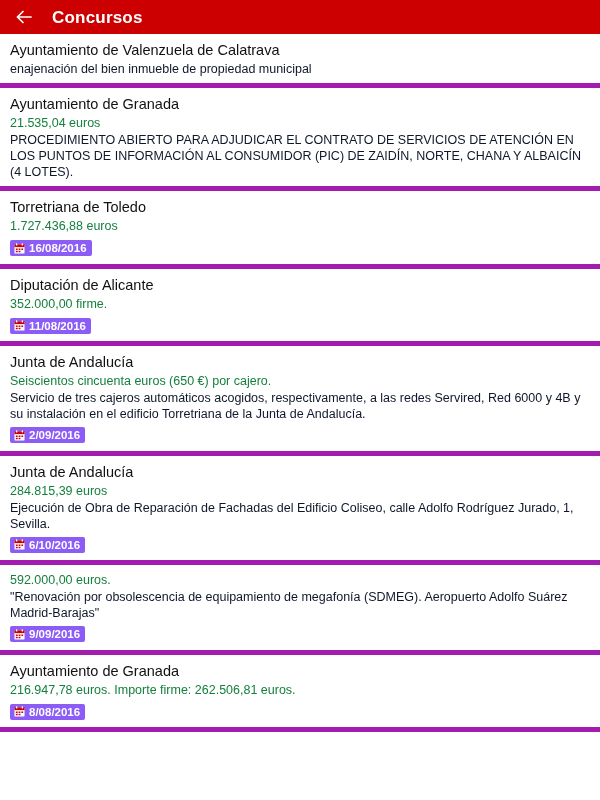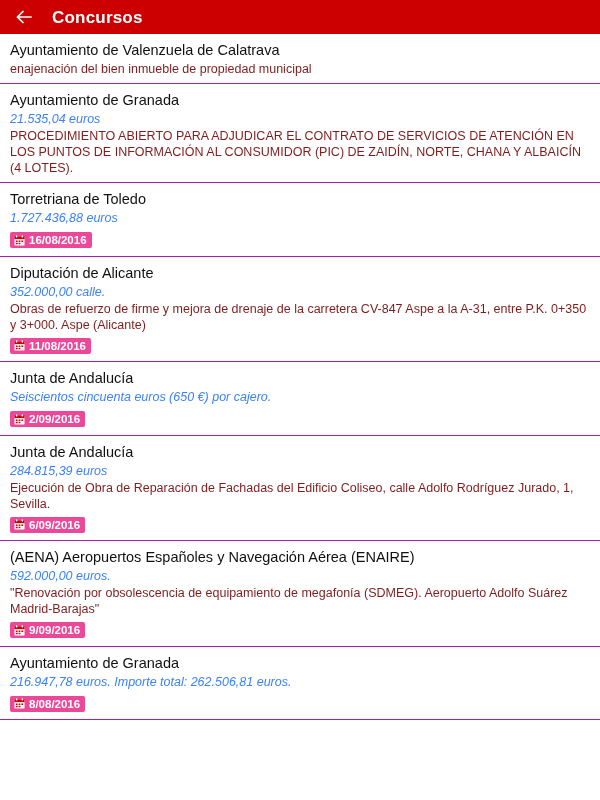--- a/index.html
+++ b/index.html
@@ -40,45 +40,44 @@
     line-height: 1;
     white-space: nowrap;
   }
   
   .list {
     width: 600px;
     background: #ffffff;
   }
   .item {
     padding: 7px 10px 6px 10px;
-    border-bottom: 1px solid #a21caf;
+    border-bottom: 5px solid #a21caf;
     background: #ffffff;
   }
   .item-title {
     color: #111111;
     font-size: 14.5px;
     line-height: 18px;
     margin-bottom: 2px;
   }
   .item-amount {
-    color: #3b82f6;
+    color: #15803d;
     font-size: 12.5px;
     line-height: 16px;
     margin-bottom: 1px;
-    font-style: italic;
   }
   .item-desc {
-    color: #7f1d1d;
+    color: #0f172a;
     font-size: 12.5px;
     line-height: 16px;
   }
   .date-chip {
     display: inline-flex;
     align-items: center;
-    background: #ec4899;
+    background: #8b5cf6;
     color: #ffffff;
     font-size: 11.5px;
     font-weight: bold;
     border-radius: 2px;
     padding: 1px 5px 1px 4px;
     margin-top: 5px;
     line-height: 14px;
   }
   .date-chip .cal-icon {
     width: 11px; height: 11px;
@@ -129,42 +128,42 @@
                 <rect x="8" y="6" width="2" height="1.6" fill="#cc0000"></rect>
                 <rect x="2" y="8.5" width="2" height="1.6" fill="#cc0000"></rect>
                 <rect x="5" y="8.5" width="2" height="1.6" fill="#cc0000"></rect>
               </svg>
             </span>
             <span>16/08/2016</span>
           </span></div>
       </div>
       <div class="item">
         <div class="item-title">Diputación de Alicante</div>
-        <div class="item-amount">352.000,00 calle.</div>
-        <div class="item-desc">Obras de refuerzo de firme y mejora de drenaje de la carretera CV-847 Aspe a la A-31, entre P.K. 0+350 y 3+000. Aspe (Alicante)</div>
+        <div class="item-amount">352.000,00 firme.</div>
         <div class="chip-row"><span class="date-chip">
             <span>
               <svg class="cal-icon" viewBox="0 0 12 12" aria-hidden="true">
                 <rect x="0.5" y="1.5" width="11" height="10" rx="1" fill="#ffffff"></rect>
                 <rect x="0.5" y="1.5" width="11" height="3" fill="#cc0000"></rect>
                 <rect x="2.2" y="0.2" width="1.4" height="2.6" rx="0.6" fill="#ffffff"></rect>
                 <rect x="8.4" y="0.2" width="1.4" height="2.6" rx="0.6" fill="#ffffff"></rect>
                 <rect x="2" y="6" width="2" height="1.6" fill="#cc0000"></rect>
                 <rect x="5" y="6" width="2" height="1.6" fill="#cc0000"></rect>
                 <rect x="8" y="6" width="2" height="1.6" fill="#cc0000"></rect>
                 <rect x="2" y="8.5" width="2" height="1.6" fill="#cc0000"></rect>
                 <rect x="5" y="8.5" width="2" height="1.6" fill="#cc0000"></rect>
               </svg>
             </span>
             <span>11/08/2016</span>
           </span></div>
       </div>
       <div class="item">
         <div class="item-title">Junta de Andalucía</div>
         <div class="item-amount">Seiscientos cincuenta euros (650 €) por cajero.</div>
+        <div class="item-desc">Servicio de tres cajeros automáticos acogidos, respectivamente, a las redes Servired, Red 6000 y 4B y su instalación en el edificio Torretriana de la Junta de Andalucía.</div>
         <div class="chip-row"><span class="date-chip">
             <span>
               <svg class="cal-icon" viewBox="0 0 12 12" aria-hidden="true">
                 <rect x="0.5" y="1.5" width="11" height="10" rx="1" fill="#ffffff"></rect>
                 <rect x="0.5" y="1.5" width="11" height="3" fill="#cc0000"></rect>
                 <rect x="2.2" y="0.2" width="1.4" height="2.6" rx="0.6" fill="#ffffff"></rect>
                 <rect x="8.4" y="0.2" width="1.4" height="2.6" rx="0.6" fill="#ffffff"></rect>
                 <rect x="2" y="6" width="2" height="1.6" fill="#cc0000"></rect>
                 <rect x="5" y="6" width="2" height="1.6" fill="#cc0000"></rect>
                 <rect x="8" y="6" width="2" height="1.6" fill="#cc0000"></rect>
@@ -186,25 +185,24 @@
                 <rect x="0.5" y="1.5" width="11" height="3" fill="#cc0000"></rect>
                 <rect x="2.2" y="0.2" width="1.4" height="2.6" rx="0.6" fill="#ffffff"></rect>
                 <rect x="8.4" y="0.2" width="1.4" height="2.6" rx="0.6" fill="#ffffff"></rect>
                 <rect x="2" y="6" width="2" height="1.6" fill="#cc0000"></rect>
                 <rect x="5" y="6" width="2" height="1.6" fill="#cc0000"></rect>
                 <rect x="8" y="6" width="2" height="1.6" fill="#cc0000"></rect>
                 <rect x="2" y="8.5" width="2" height="1.6" fill="#cc0000"></rect>
                 <rect x="5" y="8.5" width="2" height="1.6" fill="#cc0000"></rect>
               </svg>
             </span>
-            <span>6/09/2016</span>
-          </span></div>
-      </div>
-      <div class="item">
-        <div class="item-title">(AENA) Aeropuertos Españoles y Navegación Aérea (ENAIRE)</div>
+            <span>6/10/2016</span>
+          </span></div>
+      </div>
+      <div class="item">
         <div class="item-amount">592.000,00 euros.</div>
         <div class="item-desc">"Renovación por obsolescencia de equipamiento de megafonía (SDMEG). Aeropuerto Adolfo Suárez Madrid-Barajas"</div>
         <div class="chip-row"><span class="date-chip">
             <span>
               <svg class="cal-icon" viewBox="0 0 12 12" aria-hidden="true">
                 <rect x="0.5" y="1.5" width="11" height="10" rx="1" fill="#ffffff"></rect>
                 <rect x="0.5" y="1.5" width="11" height="3" fill="#cc0000"></rect>
                 <rect x="2.2" y="0.2" width="1.4" height="2.6" rx="0.6" fill="#ffffff"></rect>
                 <rect x="8.4" y="0.2" width="1.4" height="2.6" rx="0.6" fill="#ffffff"></rect>
                 <rect x="2" y="6" width="2" height="1.6" fill="#cc0000"></rect>
@@ -212,21 +210,21 @@
                 <rect x="8" y="6" width="2" height="1.6" fill="#cc0000"></rect>
                 <rect x="2" y="8.5" width="2" height="1.6" fill="#cc0000"></rect>
                 <rect x="5" y="8.5" width="2" height="1.6" fill="#cc0000"></rect>
               </svg>
             </span>
             <span>9/09/2016</span>
           </span></div>
       </div>
       <div class="item">
         <div class="item-title">Ayuntamiento de Granada</div>
-        <div class="item-amount">216.947,78 euros. Importe total: 262.506,81 euros.</div>
+        <div class="item-amount">216.947,78 euros. Importe firme: 262.506,81 euros.</div>
         <div class="chip-row"><span class="date-chip">
             <span>
               <svg class="cal-icon" viewBox="0 0 12 12" aria-hidden="true">
                 <rect x="0.5" y="1.5" width="11" height="10" rx="1" fill="#ffffff"></rect>
                 <rect x="0.5" y="1.5" width="11" height="3" fill="#cc0000"></rect>
                 <rect x="2.2" y="0.2" width="1.4" height="2.6" rx="0.6" fill="#ffffff"></rect>
                 <rect x="8.4" y="0.2" width="1.4" height="2.6" rx="0.6" fill="#ffffff"></rect>
                 <rect x="2" y="6" width="2" height="1.6" fill="#cc0000"></rect>
                 <rect x="5" y="6" width="2" height="1.6" fill="#cc0000"></rect>
                 <rect x="8" y="6" width="2" height="1.6" fill="#cc0000"></rect>

